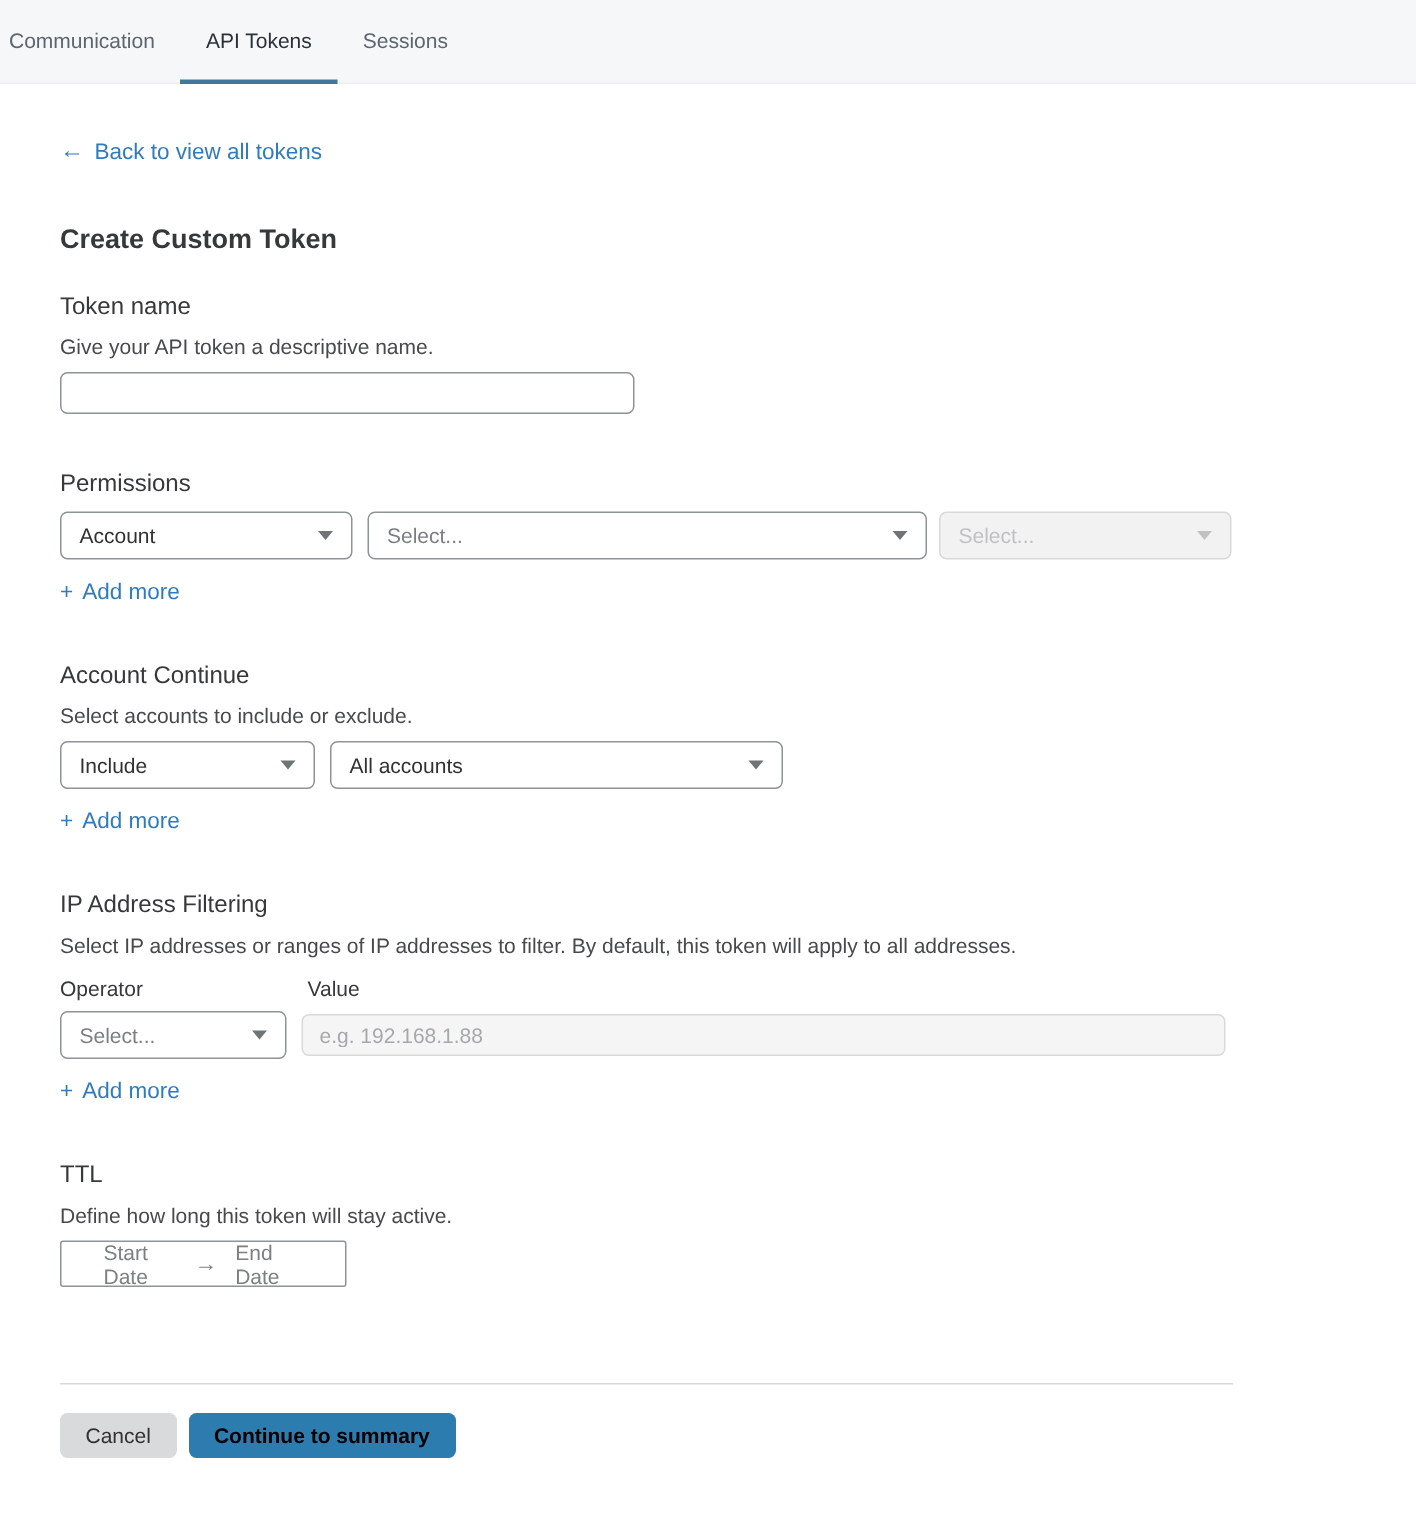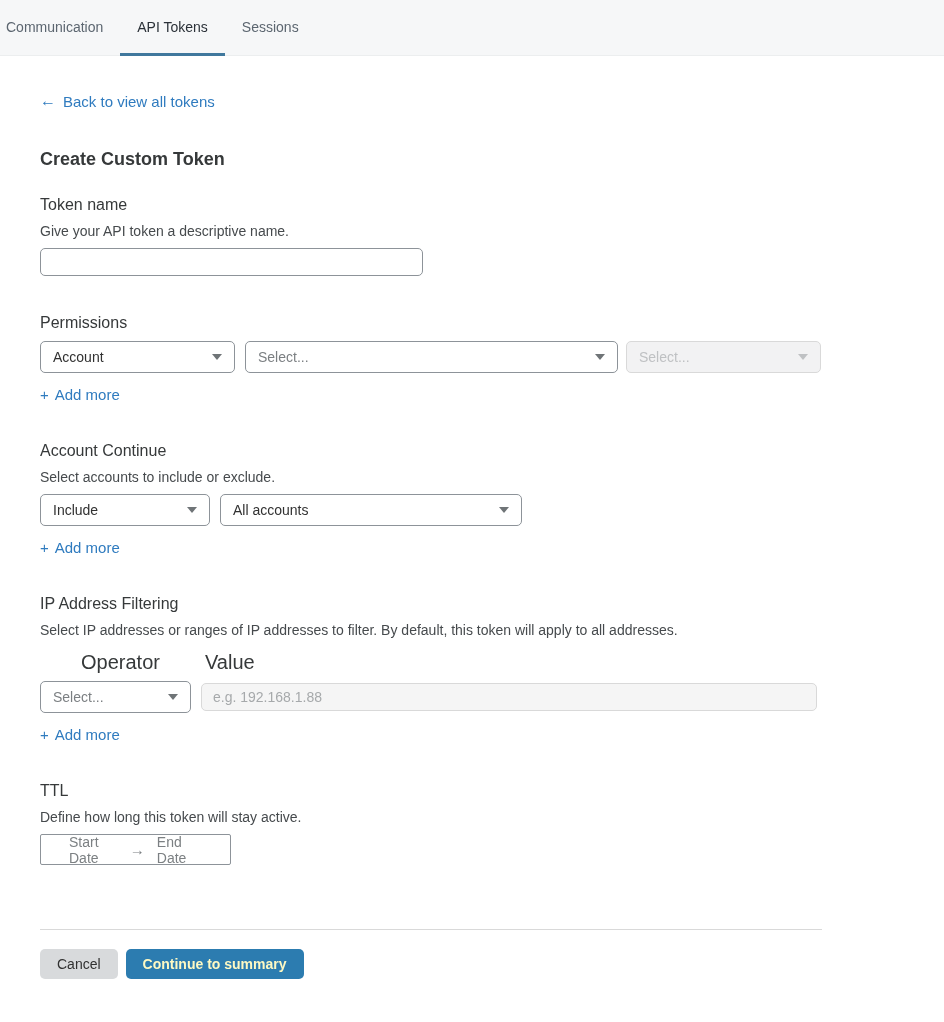--- a/index.html
+++ b/index.html
@@ -75,23 +75,22 @@
     color: #464a4d;
   }
   .controls-row {
     margin-top: 9px;
     display: flex;
     align-items: center;
   }
   .labels-row {
     margin-top: 13px;
     display: flex;
-    font-size: 20px;
+    font-size: 14px;
     color: #36393a;
-    text-align: center;
   }
 
   
   .text-input {
     height: 28px;
     border: 1px solid #8d9399;
     border-radius: 5px;
     font-family: "Liberation Sans", sans-serif;
     font-size: 14px;
     color: #313131;
@@ -200,21 +199,21 @@
     font-size: 14px;
     padding: 0 17px;
     cursor: pointer;
   }
   .btn-secondary {
     background: #d8dadc;
     color: #313131;
   }
   .btn-primary {
     background: #2c7cb0;
-    color: #fef9c3;
+    color: #000000;
     font-weight: 700;
   }
 </style>
 </head>
 <body>
 
 <nav class="tabbar">
   <div class="tab">Communication</div>
   <div class="tab active">API Tokens</div>
   <div class="tab">Sessions</div>

